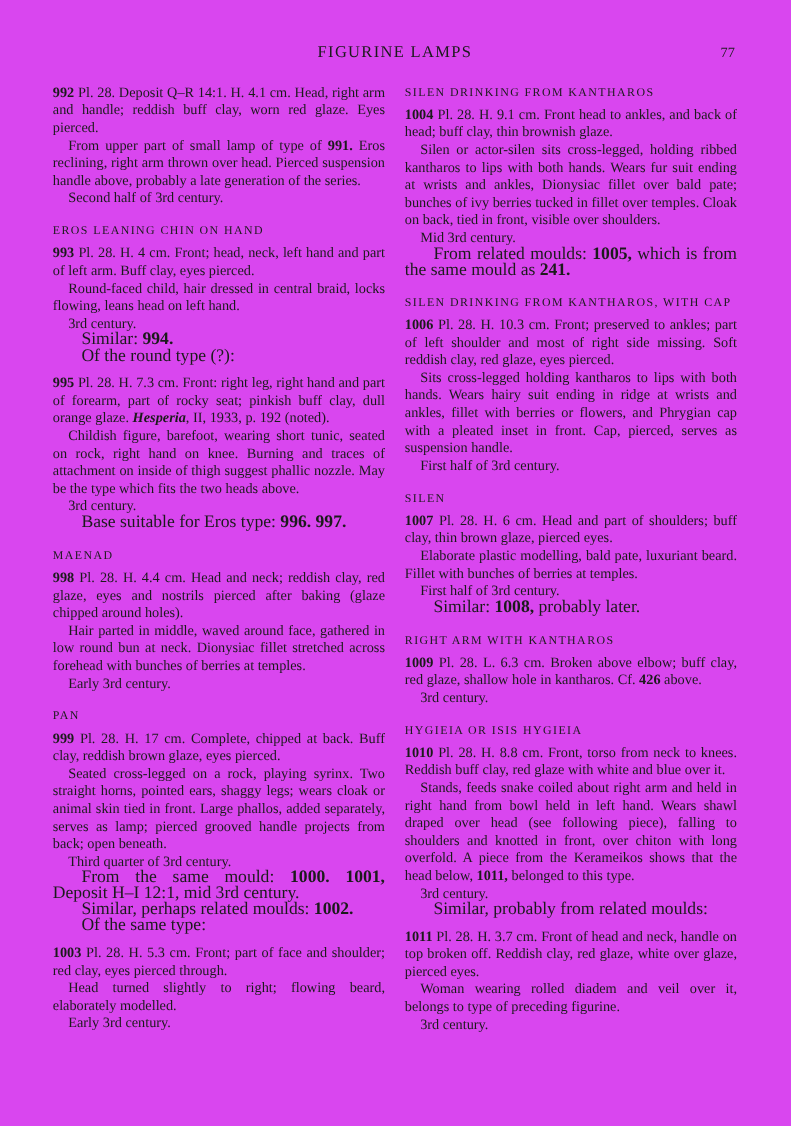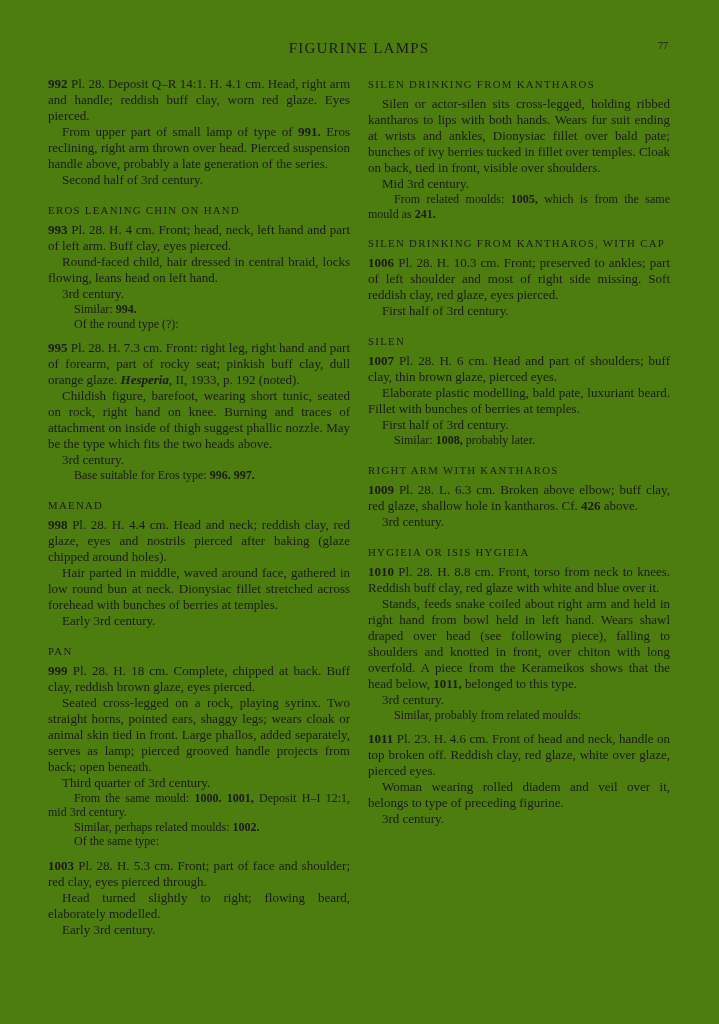--- a/index.html
+++ b/index.html
@@ -1,38 +1,38 @@
 <!DOCTYPE html>
 <html><head>
 <meta charset="utf-8">
 <style>
   html,body { margin:0; padding:0; background:#ffffff; }
   .page {
     position:relative; width:719px; height:1024px;
-    background:#4d7c0f; color:#1b1b1b; overflow:hidden;
+    background:#d946ef; color:#1b1b1b; overflow:hidden;
     font-family:"Liberation Serif","DejaVu Serif",serif;
   }
   .running-head { position:absolute; top:40px; left:48px; width:622px; height:20px; }
   .running-title {
     position:absolute; left:0; right:0; text-align:center;
     font-size:15px; letter-spacing:1.2px; font-weight:400;
   }
-  .page-number { position:absolute; right:2px; top:0; font-size:10px; }
+  .page-number { position:absolute; right:2px; top:0; font-size:13px; }
   .columns { position:absolute; top:76px; left:48px; width:622px; display:flex; gap:18px; }
   .col { width:302px; text-align:justify; font-size:13px; line-height:16px; }
   .col > :first-child { margin-top:0 !important; }
   .heading {
     font-size:10.8px; letter-spacing:1.3px; text-align:left;
     margin:14px 0 4px 0; white-space:nowrap;
   }
   p.para { margin:0; padding:0; }
   p.para.first { text-indent:0; margin-top:9px; }
   .heading + p.para.first { margin-top:0; }
   p.para.body { text-indent:14px; }
-  p.para.note { font-size:12px; line-height:14.5px; text-indent:26px; }
+  p.para.note { font-size:16px; line-height:14.5px; text-indent:26px; }
   span.b { font-weight:bold; }
   span.i { font-style:italic;font-weight:bold; }
 </style>
 </head>
 <body>
 
 <div class="page">
   <div class="running-head">
     <div class="running-title">FIGURINE LAMPS</div>
     <div class="page-number">77</div>
@@ -50,49 +50,51 @@
         <p class="para note"><span class="">Of the round type (?):</span></p>
         <p class="para first"><span class="b">995 </span><span class="">Pl. 28. H. 7.3 cm. Front: right leg, right hand and part of forearm, part of rocky seat; pinkish buff clay, dull orange glaze. </span><span class="i">Hesperia</span><span class="">, II, 1933, p. 192 (noted).</span></p>
         <p class="para body"><span class="">Childish figure, barefoot, wearing short tunic, seated on rock, right hand on knee. Burning and traces of attachment on inside of thigh suggest phallic nozzle. May be the type which fits the two heads above.</span></p>
         <p class="para body"><span class="">3rd century.</span></p>
         <p class="para note"><span class="">Base suitable for Eros type: </span><span class="b">996. 997.</span></p>
         <div class="heading">MAENAD</div>
         <p class="para first"><span class="b">998 </span><span class="">Pl. 28. H. 4.4 cm. Head and neck; reddish clay, red glaze, eyes and nostrils pierced after baking (glaze chipped around holes).</span></p>
         <p class="para body"><span class="">Hair parted in middle, waved around face, gathered in low round bun at neck. Dionysiac fillet stretched across forehead with bunches of berries at temples.</span></p>
         <p class="para body"><span class="">Early 3rd century.</span></p>
         <div class="heading">PAN</div>
-        <p class="para first"><span class="b">999 </span><span class="">Pl. 28. H. 18 cm. Complete, chipped at back. Buff clay, reddish brown glaze, eyes pierced.</span></p>
+        <p class="para first"><span class="b">999 </span><span class="">Pl. 28. H. 17 cm. Complete, chipped at back. Buff clay, reddish brown glaze, eyes pierced.</span></p>
         <p class="para body"><span class="">Seated cross-legged on a rock, playing syrinx. Two straight horns, pointed ears, shaggy legs; wears cloak or animal skin tied in front. Large phallos, added separately, serves as lamp; pierced grooved handle projects from back; open beneath.</span></p>
         <p class="para body"><span class="">Third quarter of 3rd century.</span></p>
         <p class="para note"><span class="">From the same mould: </span><span class="b">1000. 1001,</span><span class=""> Deposit H–I 12:1, mid 3rd century.</span></p>
         <p class="para note"><span class="">Similar, perhaps related moulds: </span><span class="b">1002.</span></p>
         <p class="para note"><span class="">Of the same type:</span></p>
         <p class="para first"><span class="b">1003 </span><span class="">Pl. 28. H. 5.3 cm. Front; part of face and shoulder; red clay, eyes pierced through.</span></p>
         <p class="para body"><span class="">Head turned slightly to right; flowing beard, elaborately modelled.</span></p>
         <p class="para body"><span class="">Early 3rd century.</span></p>
       </div>
     <div class="col">
         <div class="heading">SILEN DRINKING FROM KANTHAROS</div>
+        <p class="para first"><span class="b">1004 </span><span class="">Pl. 28. H. 9.1 cm. Front head to ankles, and back of head; buff clay, thin brownish glaze.</span></p>
         <p class="para body"><span class="">Silen or actor-silen sits cross-legged, holding ribbed kantharos to lips with both hands. Wears fur suit ending at wrists and ankles, Dionysiac fillet over bald pate; bunches of ivy berries tucked in fillet over temples. Cloak on back, tied in front, visible over shoulders.</span></p>
         <p class="para body"><span class="">Mid 3rd century.</span></p>
         <p class="para note"><span class="">From related moulds: </span><span class="b">1005,</span><span class=""> which is from the same mould as </span><span class="b">241.</span></p>
         <div class="heading">SILEN DRINKING FROM KANTHAROS, WITH CAP</div>
         <p class="para first"><span class="b">1006 </span><span class="">Pl. 28. H. 10.3 cm. Front; preserved to ankles; part of left shoulder and most of right side missing. Soft reddish clay, red glaze, eyes pierced.</span></p>
+        <p class="para body"><span class="">Sits cross-legged holding kantharos to lips with both hands. Wears hairy suit ending in ridge at wrists and ankles, fillet with berries or flowers, and Phrygian cap with a pleated inset in front. Cap, pierced, serves as suspension handle.</span></p>
         <p class="para body"><span class="">First half of 3rd century.</span></p>
         <div class="heading">SILEN</div>
         <p class="para first"><span class="b">1007 </span><span class="">Pl. 28. H. 6 cm. Head and part of shoulders; buff clay, thin brown glaze, pierced eyes.</span></p>
         <p class="para body"><span class="">Elaborate plastic modelling, bald pate, luxuriant beard. Fillet with bunches of berries at temples.</span></p>
         <p class="para body"><span class="">First half of 3rd century.</span></p>
         <p class="para note"><span class="">Similar: </span><span class="b">1008,</span><span class=""> probably later.</span></p>
         <div class="heading">RIGHT ARM WITH KANTHAROS</div>
         <p class="para first"><span class="b">1009 </span><span class="">Pl. 28. L. 6.3 cm. Broken above elbow; buff clay, red glaze, shallow hole in kantharos. Cf. </span><span class="b">426</span><span class=""> above.</span></p>
         <p class="para body"><span class="">3rd century.</span></p>
         <div class="heading">HYGIEIA OR ISIS HYGIEIA</div>
         <p class="para first"><span class="b">1010 </span><span class="">Pl. 28. H. 8.8 cm. Front, torso from neck to knees. Reddish buff clay, red glaze with white and blue over it.</span></p>
         <p class="para body"><span class="">Stands, feeds snake coiled about right arm and held in right hand from bowl held in left hand. Wears shawl draped over head (see following piece), falling to shoulders and knotted in front, over chiton with long overfold. A piece from the Kerameikos shows that the head below, </span><span class="b">1011,</span><span class=""> belonged to this type.</span></p>
         <p class="para body"><span class="">3rd century.</span></p>
         <p class="para note"><span class="">Similar, probably from related moulds:</span></p>
-        <p class="para first"><span class="b">1011 </span><span class="">Pl. 23. H. 4.6 cm. Front of head and neck, handle on top broken off. Reddish clay, red glaze, white over glaze, pierced eyes.</span></p>
+        <p class="para first"><span class="b">1011 </span><span class="">Pl. 28. H. 3.7 cm. Front of head and neck, handle on top broken off. Reddish clay, red glaze, white over glaze, pierced eyes.</span></p>
         <p class="para body"><span class="">Woman wearing rolled diadem and veil over it, belongs to type of preceding figurine.</span></p>
         <p class="para body"><span class="">3rd century.</span></p>
       </div>
   </div>
 </div>
 
 </body></html>

